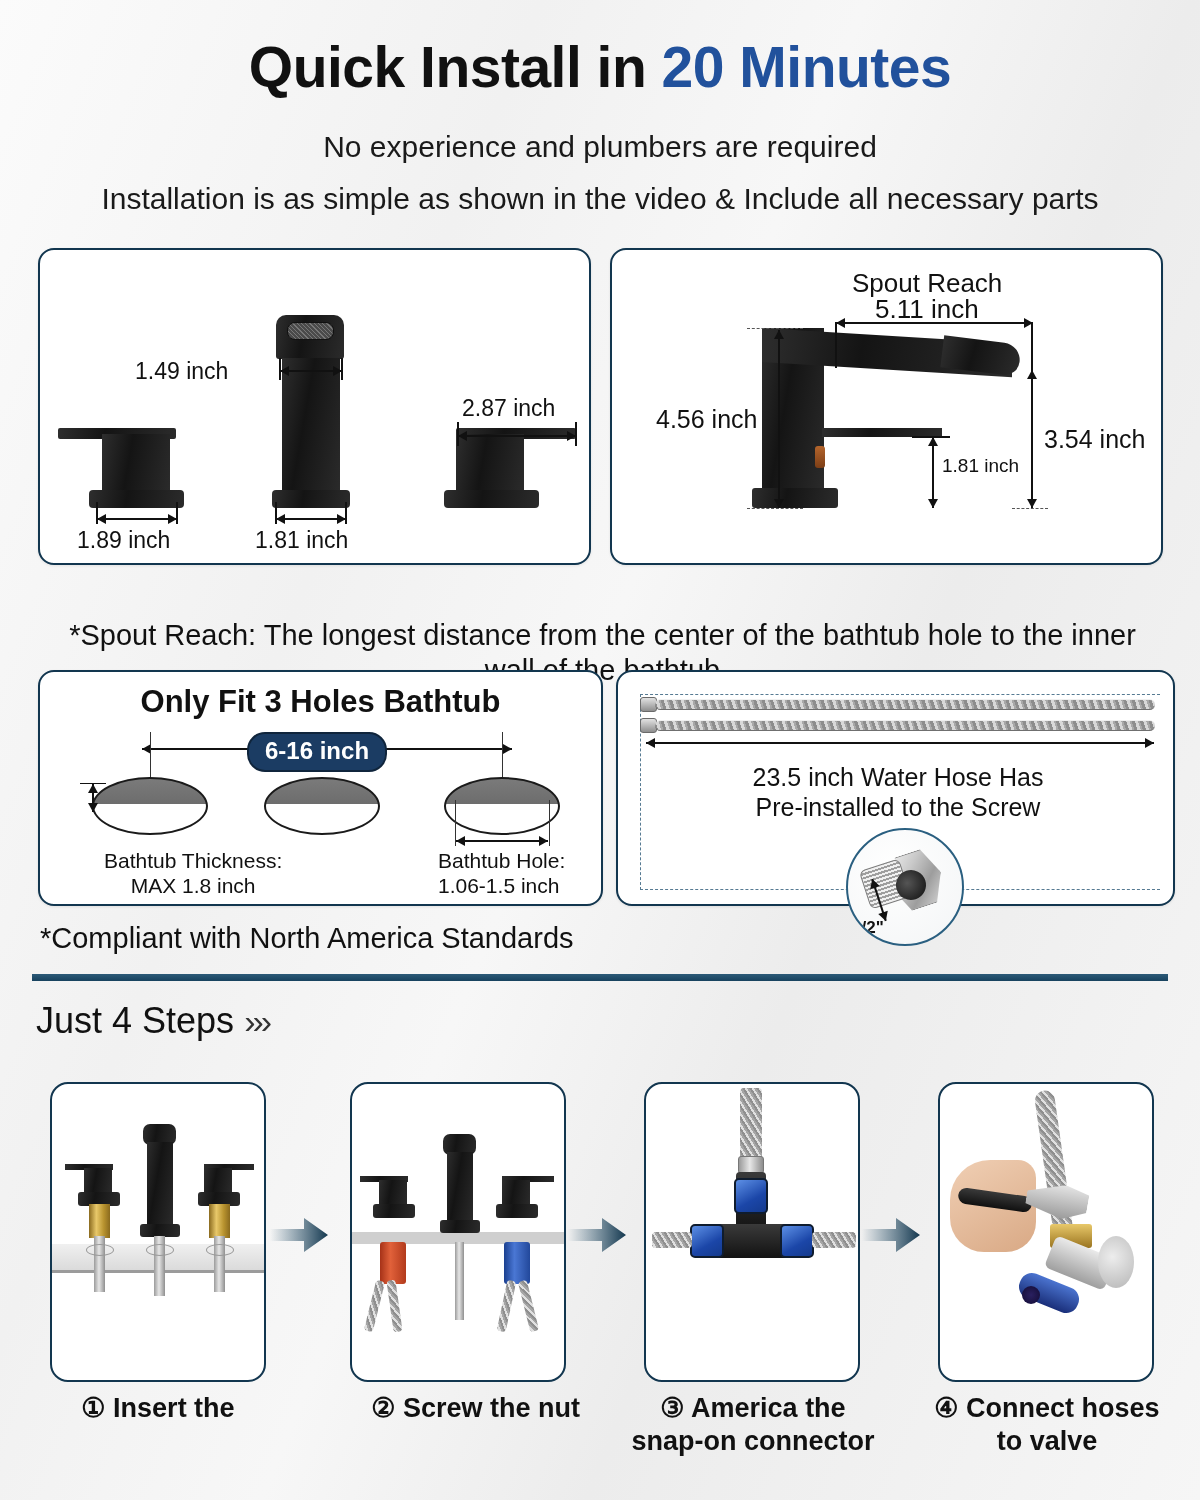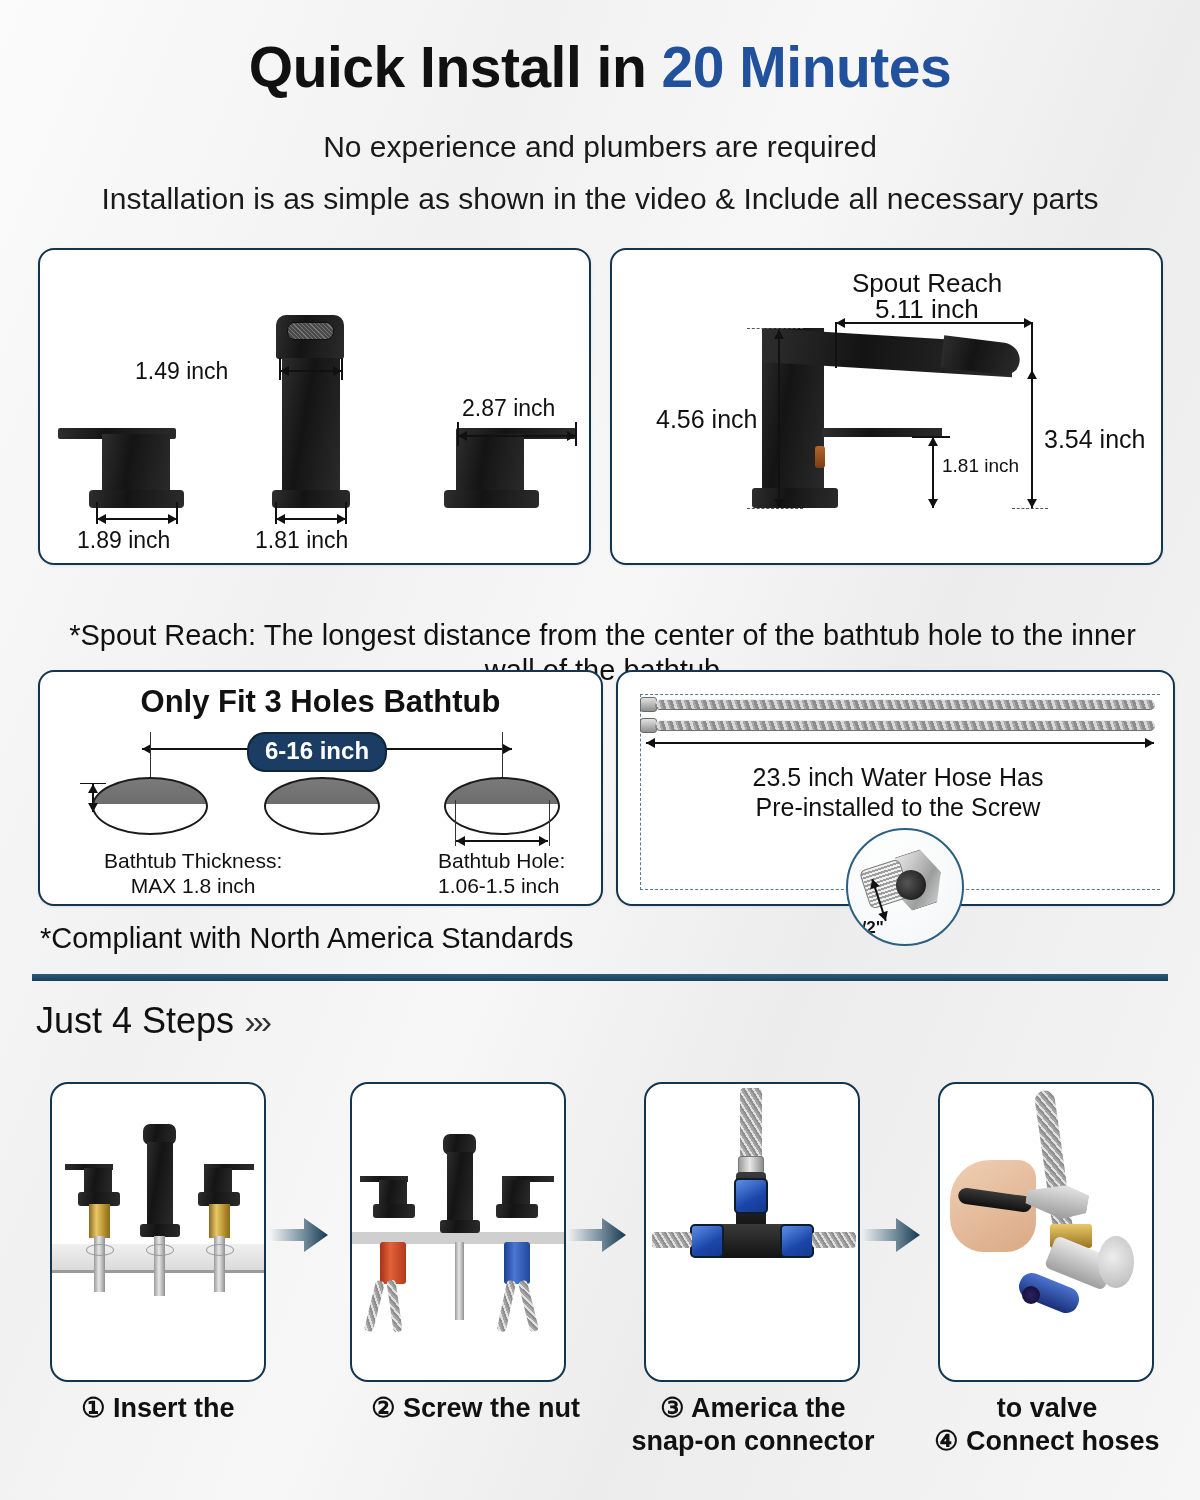--- a/index.html
+++ b/index.html
@@ -434,18 +434,18 @@
     <div><span>②</span>
       <span>Screw the nut</span></div>
     <div></div>
   </div>
   <div class="step-cap" id="cap-3">
     <div><span>③</span>
       <span>America the</span></div>
     <div>snap-on connector</div>
   </div>
   <div class="step-cap" id="cap-4">
-    <div>to valve</div>
     <div><span>④</span>
       <span>Connect hoses</span></div>
+    <div>to valve</div>
   </div>
 
 </div>
 
 </body></html>

